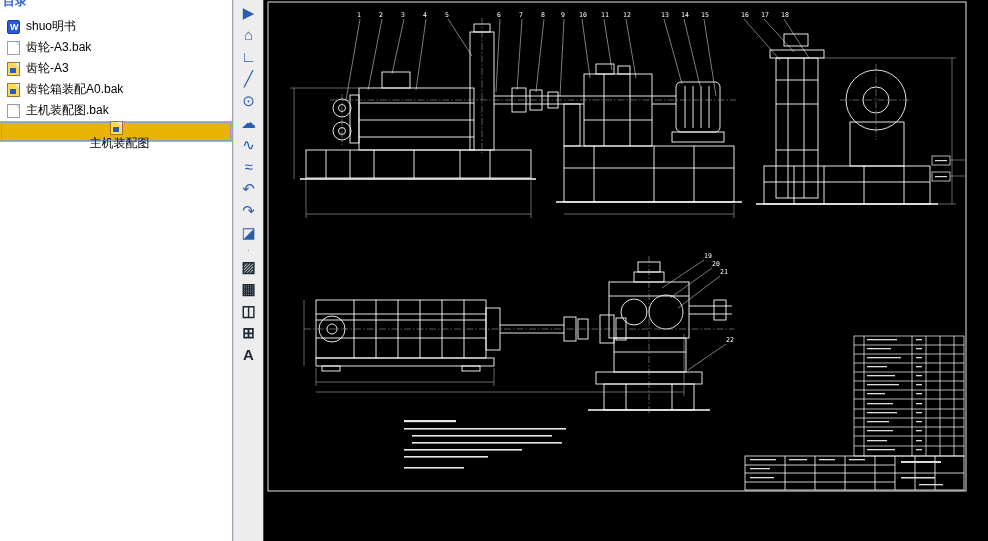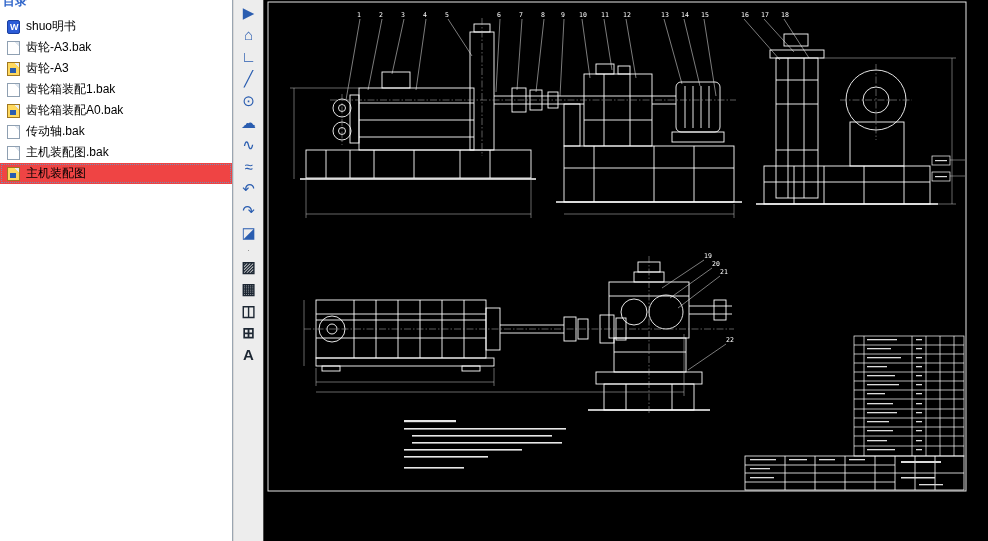--- a/index.html
+++ b/index.html
@@ -5,21 +5,21 @@
   html,body{margin:0;padding:0;background:#444;}
   body{font-family:"Liberation Sans",sans-serif;}
   .app{width:988px;height:541px;display:flex;overflow:hidden;background:#000;}
 
   
   .file-panel{width:233px;background:#fff;border-right:1px solid #9aa5b1;box-sizing:border-box;overflow:hidden;}
   .panel-header{height:12px;overflow:hidden;padding-left:3px;}
   .panel-header span{display:block;margin-top:-7px;color:#2b62c9;font-size:12px;font-weight:bold;}
   #file-list{list-style:none;margin:4px 0 16px 0;padding:0;}
   .file-item{display:flex;align-items:center;height:21px;padding-left:7px;font-size:12px;color:#000;white-space:nowrap;cursor:default;}
-  .file-item.selected{background:#ef4444;outline:1px dotted #7a8db0;outline-offset:-2px;}
+  .file-item.selected{background:#eab308;outline:1px dotted #7a8db0;outline-offset:-2px;flex-direction:column;}
   .ficon{width:13px;height:14px;position:relative;flex:0 0 auto;margin-right:6px;box-sizing:border-box;}
   .ficon.doc{background:linear-gradient(225deg,#dfe6ee 3px,#ffffff 3px);border:1px solid #8fa0b2;}
   .ficon.cad{background:linear-gradient(225deg,#e8eef5 3px,#ffd95e 3px);border:1px solid #a07820;}
   .ficon.cad::after{content:"";position:absolute;left:2px;bottom:2px;width:6px;height:5px;background:#2a5db0;}
   .ficon.word{background:#2b5bd7;border:1px solid #1a3fa0;border-radius:2px;}
   .ficon.word::after{content:"W";position:absolute;left:2px;top:1px;color:#fff;font-size:9px;font-weight:bold;line-height:11px;}
 
   
   .toolbar{width:31px;background:#ededed;border-left:1px solid #d8d8d8;border-right:1px solid #4a4a4a;display:flex;flex-direction:column;align-items:center;padding-top:2px;box-sizing:border-box;}
   .tool{width:26px;height:22px;display:flex;align-items:center;justify-content:center;color:#2a5db0;font-size:15px;line-height:22px;cursor:pointer;border-radius:2px;}
@@ -46,30 +46,22 @@
         </li>
         <li class="file-item">
           <span class="ficon doc"></span>
           <span>齿轮-A3.bak</span>
         </li>
         <li class="file-item">
           <span class="ficon cad"></span>
           <span>齿轮-A3</span>
         </li>
         <li class="file-item">
-          <span class="ficon doc"></span>
-          <span>齿轮箱装配1.bak</span>
-        </li>
-        <li class="file-item">
           <span class="ficon cad"></span>
           <span>齿轮箱装配A0.bak</span>
-        </li>
-        <li class="file-item">
-          <span class="ficon doc"></span>
-          <span>传动轴.bak</span>
         </li>
         <li class="file-item">
           <span class="ficon doc"></span>
           <span>主机装配图.bak</span>
         </li>
         <li class="file-item selected">
           <span class="ficon cad"></span>
           <span>主机装配图</span>
         </li>
       </ul>

